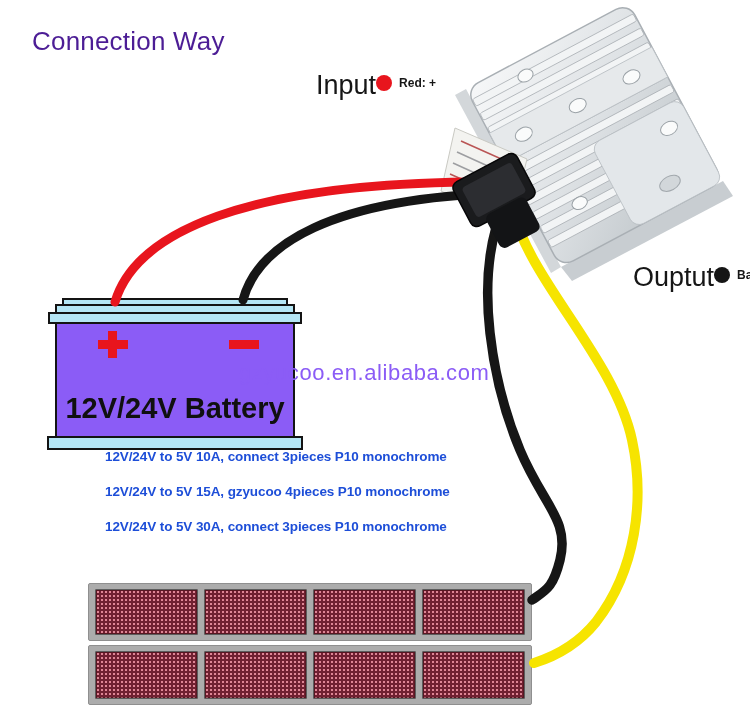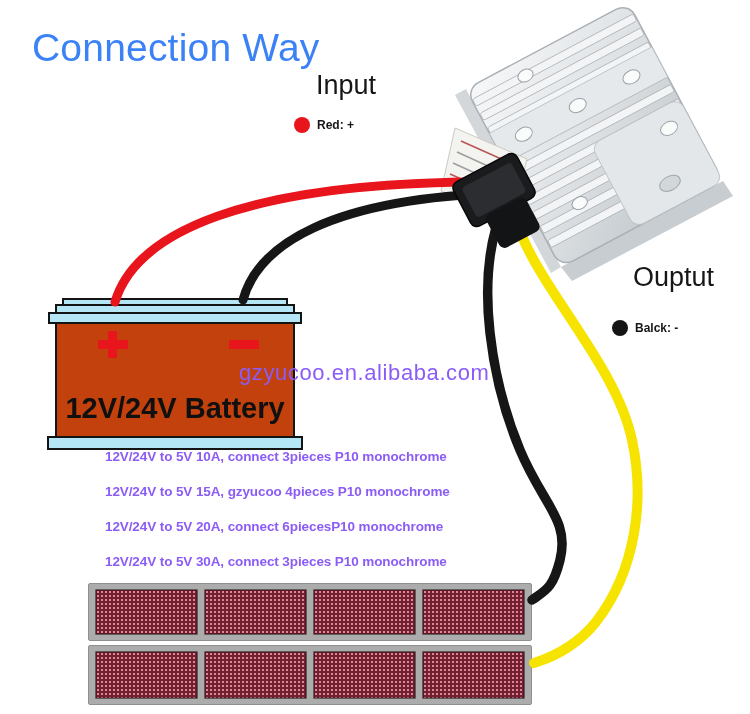--- a/index.html
+++ b/index.html
@@ -3,23 +3,23 @@
 <meta charset="utf-8">
 <style>
   html,body{margin:0;padding:0;background:#fff;}
   .canvas{
     position:relative;width:750px;height:714px;background:#ffffff;
     font-family:"Liberation Sans",sans-serif;overflow:hidden;color:#1a1a1a;
   }
   .abs{position:absolute;}
   .layer{position:absolute;left:0;top:0;pointer-events:none;}
 
-  .title{left:32px;top:26px;font-size:39px;color:#3b82f6;letter-spacing:0.2px;white-space:nowrap;}
+  .title{left:32px;top:26px;font-size:26px;color:#4c1d95;letter-spacing:0.2px;white-space:nowrap;}
 
-  .legend{display:flex;flex-direction:column;justify-content:center;}
+  .legend{display:flex;flex-direction:row;justify-content:center;}
   .legend-title{font-size:27px;color:#161616;white-space:nowrap;}
   .legend-row{display:flex;align-items:center;gap:7px;height:26px;font-size:12px;font-weight:bold;color:#161616;white-space:nowrap;}
   .dot{width:16px;height:16px;border-radius:50%;flex:none;}
   .input-legend{left:294px;top:70px;}
   .input-legend .legend-title{margin-left:22px;margin-bottom:11px;}
   .output-legend{left:612px;top:262px;}
   .output-legend .legend-title{margin-left:21px;margin-bottom:22px;}
 
   
   .battery{left:47px;top:298px;width:256px;}
@@ -31,21 +31,21 @@
   .b-base{width:256px;height:14px;margin-top:-2px;}
   .plus{position:absolute;left:41px;top:7px;width:30px;height:27px;}
   .plus-h{position:absolute;left:0;top:9px;width:30px;height:9px;}
   .plus-v{position:absolute;left:10px;top:0;width:9px;height:27px;}
   .minus{position:absolute;left:172px;top:16px;width:30px;height:9px;}
   .b-label{position:absolute;left:0;right:0;bottom:11px;text-align:center;font-size:29px;font-weight:bold;color:#101010;white-space:nowrap;}
 
   .watermark{left:239px;top:360px;font-size:22px;color:#8b5cf6;letter-spacing:0.6px;white-space:nowrap;}
 
   .specs{left:105px;top:449px;}
-  .spec-line{font-size:13.5px;line-height:16px;font-weight:bold;color:#8b5cf6;margin-bottom:19px;white-space:nowrap;letter-spacing:-0.1px;}
+  .spec-line{font-size:13.5px;line-height:16px;font-weight:bold;color:#1d4ed8;margin-bottom:19px;white-space:nowrap;letter-spacing:-0.1px;}
 
   
   .led-row{position:absolute;left:88px;width:444px;display:flex;gap:6px;padding:5px 6px;box-sizing:border-box;
            border:1px solid #8f8f8f;border-radius:2px;}
   .led-row1{top:583px;height:58px;}
   .led-row2{top:645px;height:60px;}
   .led-panel{flex:1;border:1px solid #5c5c5c;box-shadow:inset 0 0 0 1px rgba(40,5,10,0.35);border-radius:1px;}
 </style>
 </head>
 <body>
@@ -62,21 +62,21 @@
       <div class="led-panel" style="background-color: rgb(112, 32, 49); background-image: radial-gradient(circle, rgb(223, 133, 149) 0.9px, rgba(0, 0, 0, 0) 1.35px); background-size: 4px 4px;"></div>
       <div class="led-panel" style="background-color: rgb(112, 32, 49); background-image: radial-gradient(circle, rgb(223, 133, 149) 0.9px, rgba(0, 0, 0, 0) 1.35px); background-size: 4px 4px;"></div>
       <div class="led-panel" style="background-color: rgb(112, 32, 49); background-image: radial-gradient(circle, rgb(223, 133, 149) 0.9px, rgba(0, 0, 0, 0) 1.35px); background-size: 4px 4px;"></div>
       <div class="led-panel" style="background-color: rgb(112, 32, 49); background-image: radial-gradient(circle, rgb(223, 133, 149) 0.9px, rgba(0, 0, 0, 0) 1.35px); background-size: 4px 4px;"></div>
     </div>
 
   <div class="abs battery">
     <div class="b-part b-s1" style="background: rgb(181, 230, 245);"></div>
     <div class="b-part b-s2" style="background: rgb(181, 230, 245);"></div>
     <div class="b-part b-s3" style="background: rgb(181, 230, 245);"></div>
-    <div class="b-part b-body" style="background: #c2410c;">
+    <div class="b-part b-body" style="background: #8b5cf6;">
       <div class="plus">
         <div class="plus-h" style="background: rgb(232, 21, 29);"></div>
         <div class="plus-v" style="background: rgb(232, 21, 29);"></div>
       </div>
       <div class="minus" style="background: rgb(232, 21, 29);"></div>
       <div class="b-label">12V/24V Battery</div>
     </div>
     <div class="b-part b-base" style="background: rgb(181, 230, 245);"></div>
   </div>
 
@@ -163,17 +163,16 @@
     <div class="legend-title">Ouptut</div>
     <div class="legend-row">
       <span class="dot" style="background: rgb(21, 21, 21);"></span>
       <span>Balck: -</span>
     </div>
   </div>
 
   <div class="abs specs">
     <div class="spec-line">12V/24V to 5V 10A, connect 3pieces P10 monochrome</div>
     <div class="spec-line">12V/24V to 5V 15A, gzyucoo 4pieces P10 monochrome</div>
-    <div class="spec-line">12V/24V to 5V 20A, connect 6piecesP10 monochrome</div>
     <div class="spec-line">12V/24V to 5V 30A, connect 3pieces P10 monochrome</div>
   </div>
 
 </div>
 
 </body></html>

